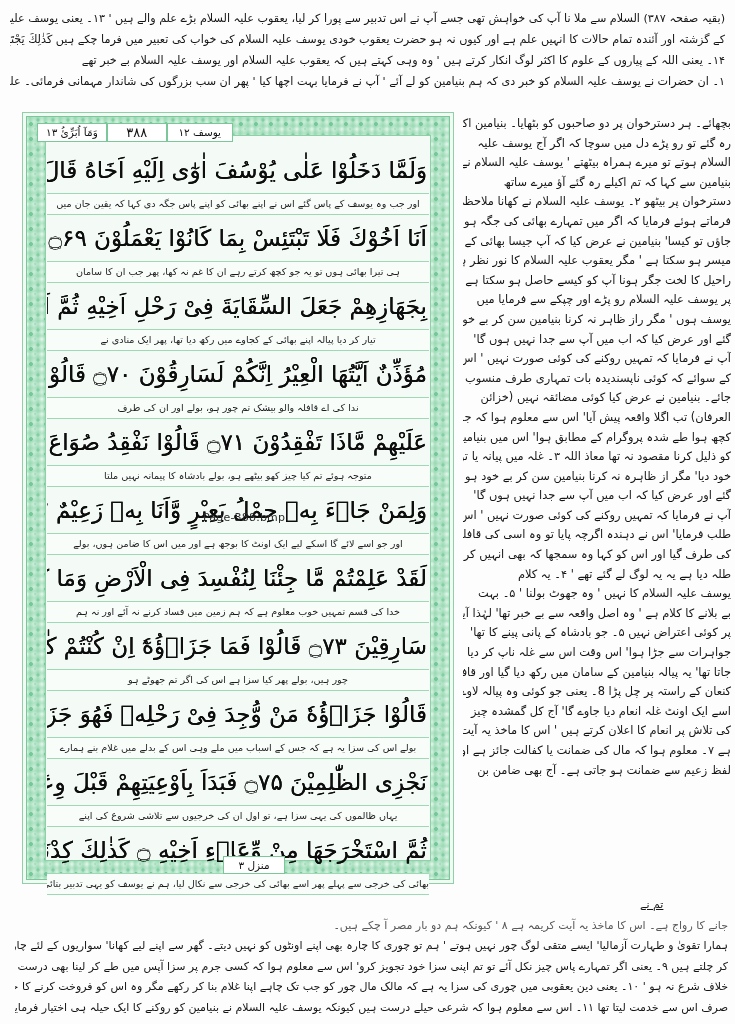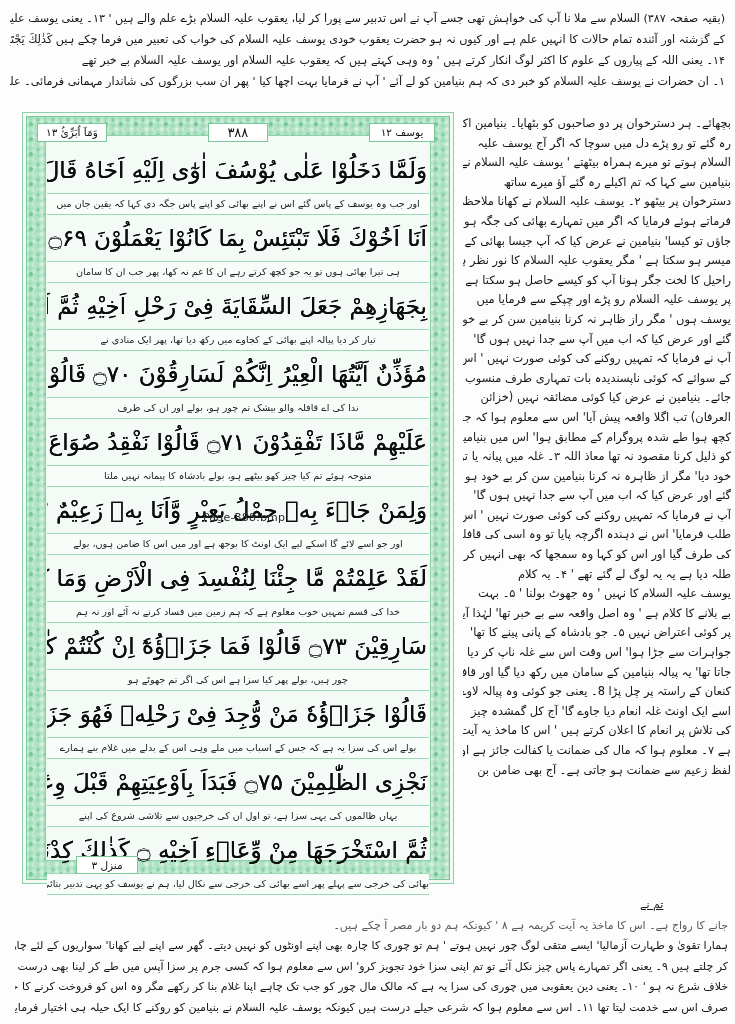--- a/index.html
+++ b/index.html
@@ -98,21 +98,21 @@
   }
 
   
   .panel-header {
     position: absolute;
     left: 4px; right: 8px; top: 4px;
     height: 22px;
     z-index: 4;
     display: flex;
     align-items: center;
-    justify-content: space-between;
+    justify-content: flex-start;
     padding: 0 6px;
   }
   .hdr-box {
     background: #ffffff;
     border: 1px solid #7cc79a;
     height: 19px;
     min-width: 66px;
     display: flex;
     align-items: center;
     justify-content: center;
@@ -120,26 +120,26 @@
     color: #111;
     direction: rtl;
     padding: 0 8px;
     font-family: "DejaVu Sans", sans-serif;
   }
   .hdr-box.center { min-width: 60px; font-size: 13px; letter-spacing: 1px; }
 
   
   .panel-footer {
     position: absolute;
-    left: 17px; right: 0; bottom: 4px;
+    left: 0; right: 0; bottom: 4px;
     height: 20px;
     z-index: 4;
     display: flex;
     align-items: center;
-    justify-content: flex-start;
+    justify-content: center;
     padding-left: 32px;
   }
   .ftr-box {
     background: #ffffff;
     border: 1px solid #7cc79a;
     height: 18px;
     min-width: 62px;
     display: flex;
     align-items: center;
     justify-content: center;

